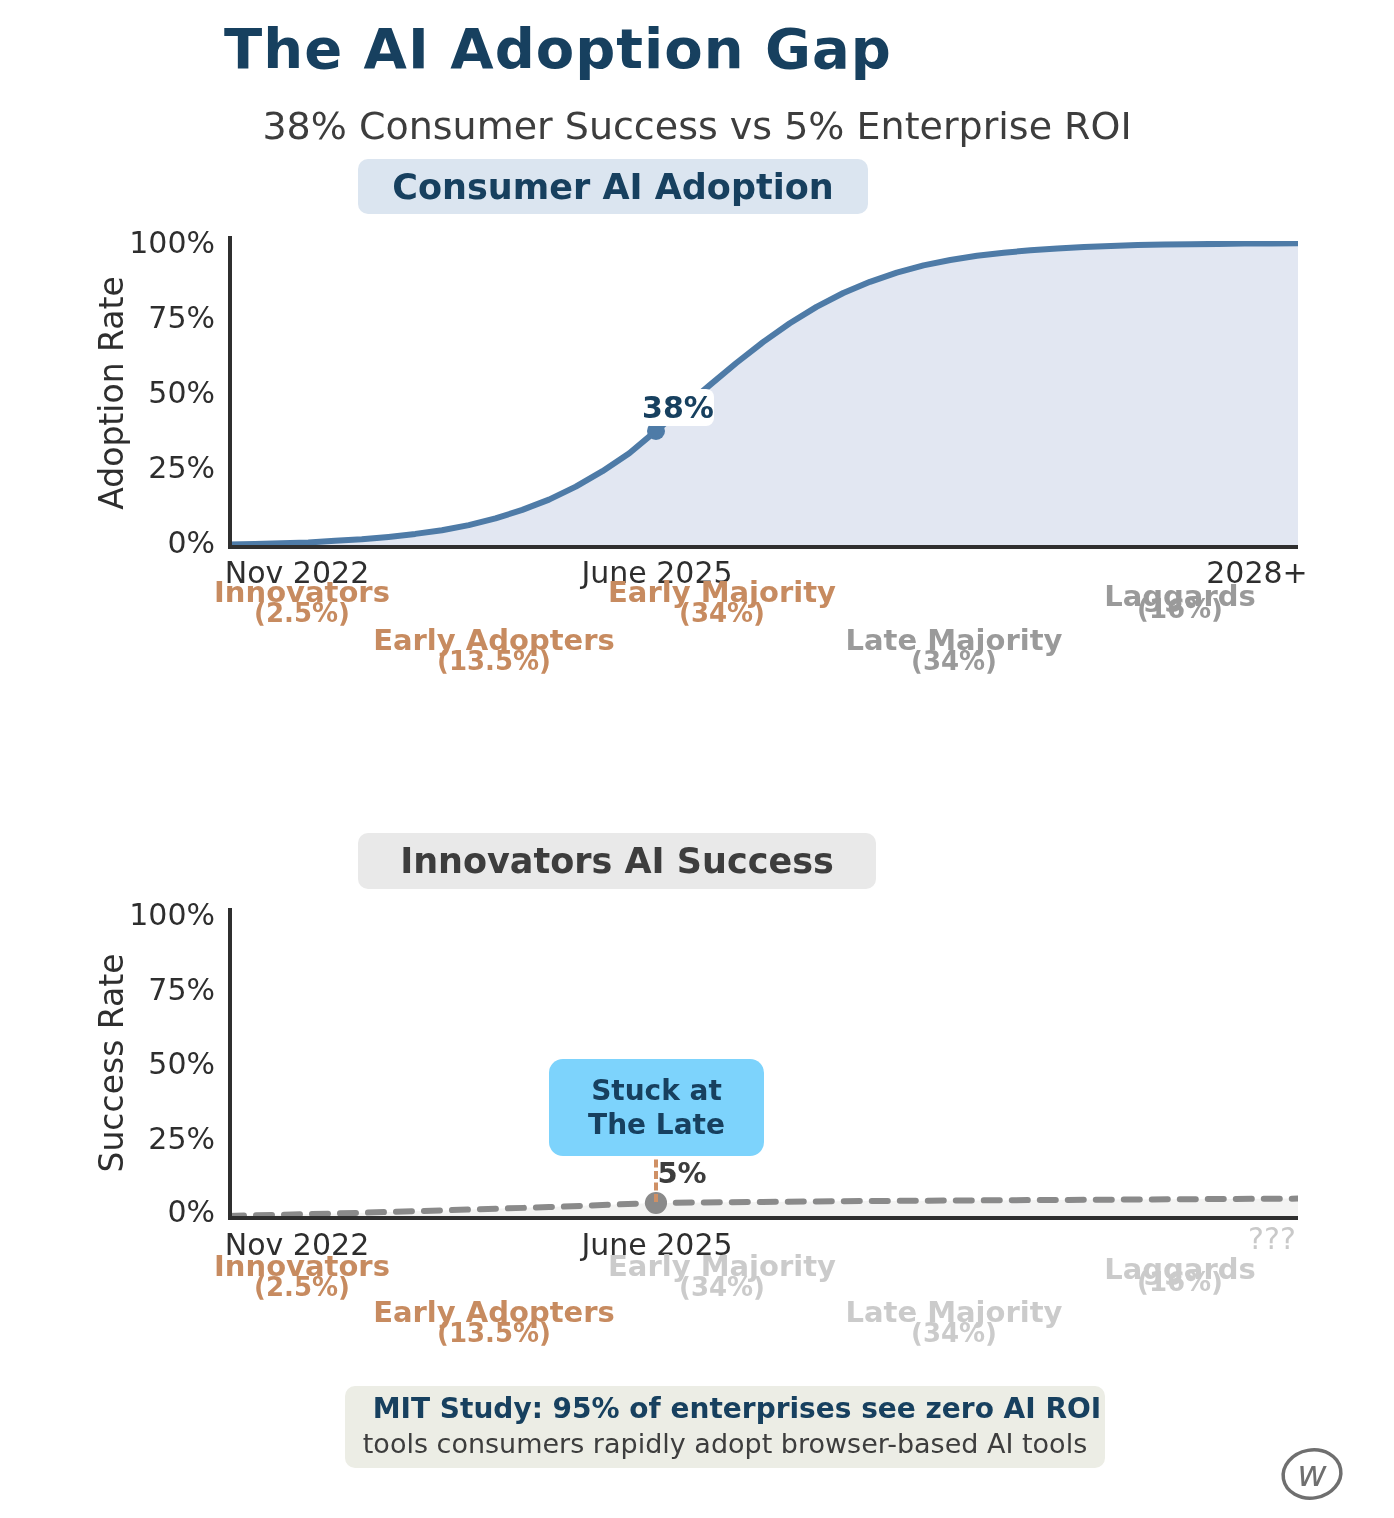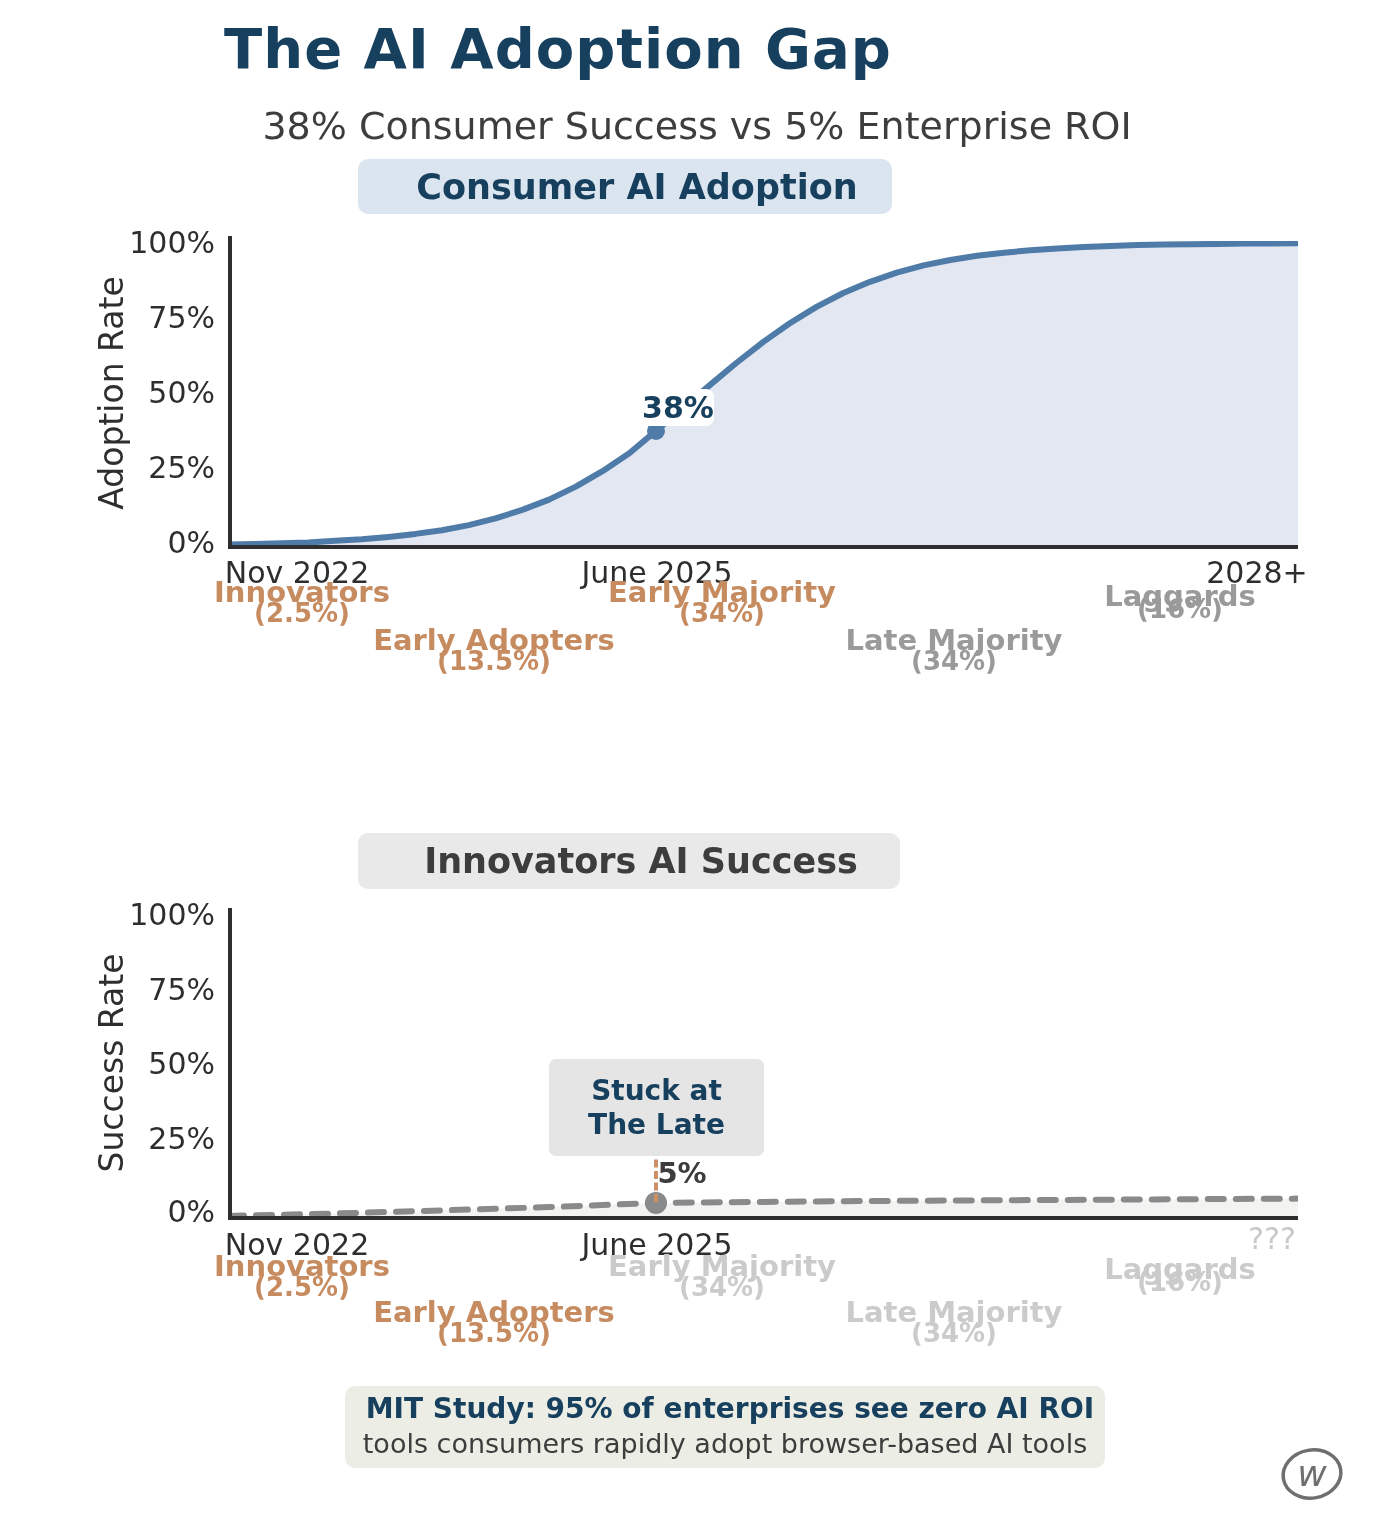--- a/index.html
+++ b/index.html
@@ -13,21 +13,21 @@
     left:0;top:16px;width:1116px;text-align:center;
     font-size:56px;font-weight:700;color:#17405f;letter-spacing:1px;
   }
   .page-subtitle{
     left:0;top:104px;width:1394px;text-align:center;
     font-size:38px;font-weight:500;color:#3d3d3d;
   }
 
   .chart-title-box{
     display:flex;align-items:center;justify-content:center;
-    border-radius:10px;font-size:35px;font-weight:600;padding-left:24px;
+    border-radius:10px;font-size:35px;font-weight:600;
   }
   .chart-title-box.consumer{left:358px;top:159px;width:510px;height:55px;background:#dbe5f0;color:#17405f;}
   .chart-title-box.enterprise{left:358px;top:833px;width:518px;height:56px;background:#e9e9e9;color:#3d3d3d;}
 
   .ylabel{
     width:320px;height:40px;text-align:center;line-height:40px;
     font-size:33px;font-weight:500;color:#2e2e2e;transform:rotate(-90deg);
   }
   .ytick{width:95px;text-align:right;font-size:30px;font-weight:500;color:#2e2e2e;line-height:36px;}
   .xtick{width:240px;text-align:center;font-size:30px;font-weight:500;color:#2e2e2e;}
@@ -45,37 +45,37 @@
   .seg.orange{color:#c78b60;}
   .seg.gray{color:#9a9a9a;}
   .seg.lightgray{color:#cbcbcb;}
 
   .anno-box-38{
     left:642px;top:389px;width:72px;height:37px;background:#ffffff;border-radius:8px;
     display:flex;align-items:center;justify-content:center;z-index:4;
     font-size:30px;font-weight:700;color:#17405f;
   }
   .chasm-box{
-    left:549px;top:1059px;width:215px;height:97px;background:#e5e5e5;border-radius:7px;
+    left:549px;top:1059px;width:215px;height:97px;background:#7dd3fc;border-radius:14px;
     display:flex;flex-direction:column;align-items:center;justify-content:center;z-index:4;
     font-size:28px;font-weight:600;color:#17405f;line-height:1.2;text-align:center;
   }
   .chasm-connector{
     left:654px;top:1148px;width:0;height:54px;border-left:4px dashed #cf9065;z-index:3;
   }
   .anno-5pct{
     left:642px;top:1156px;width:80px;text-align:center;z-index:5;
     font-size:29px;font-weight:600;color:#3d3d3d;
   }
 
   .footer-box{
     left:345px;top:1386px;width:760px;height:82px;background:#ecede5;border-radius:10px;z-index:1;
   }
   .footer-line1{
-    left:338px;top:1392px;width:784px;text-align:center;white-space:nowrap;z-index:2;
+    left:345px;top:1392px;width:784px;text-align:center;white-space:nowrap;z-index:2;
     font-size:28px;font-weight:700;color:#17405f;
   }
   .footer-line2{
     left:265px;top:1428px;width:920px;text-align:center;white-space:nowrap;z-index:2;
     font-size:27px;font-weight:500;color:#3d3d3d;
   }
   .logo-svg{left:1276px;top:1442px;z-index:2;}
 </style>
 </head>
 <body>

